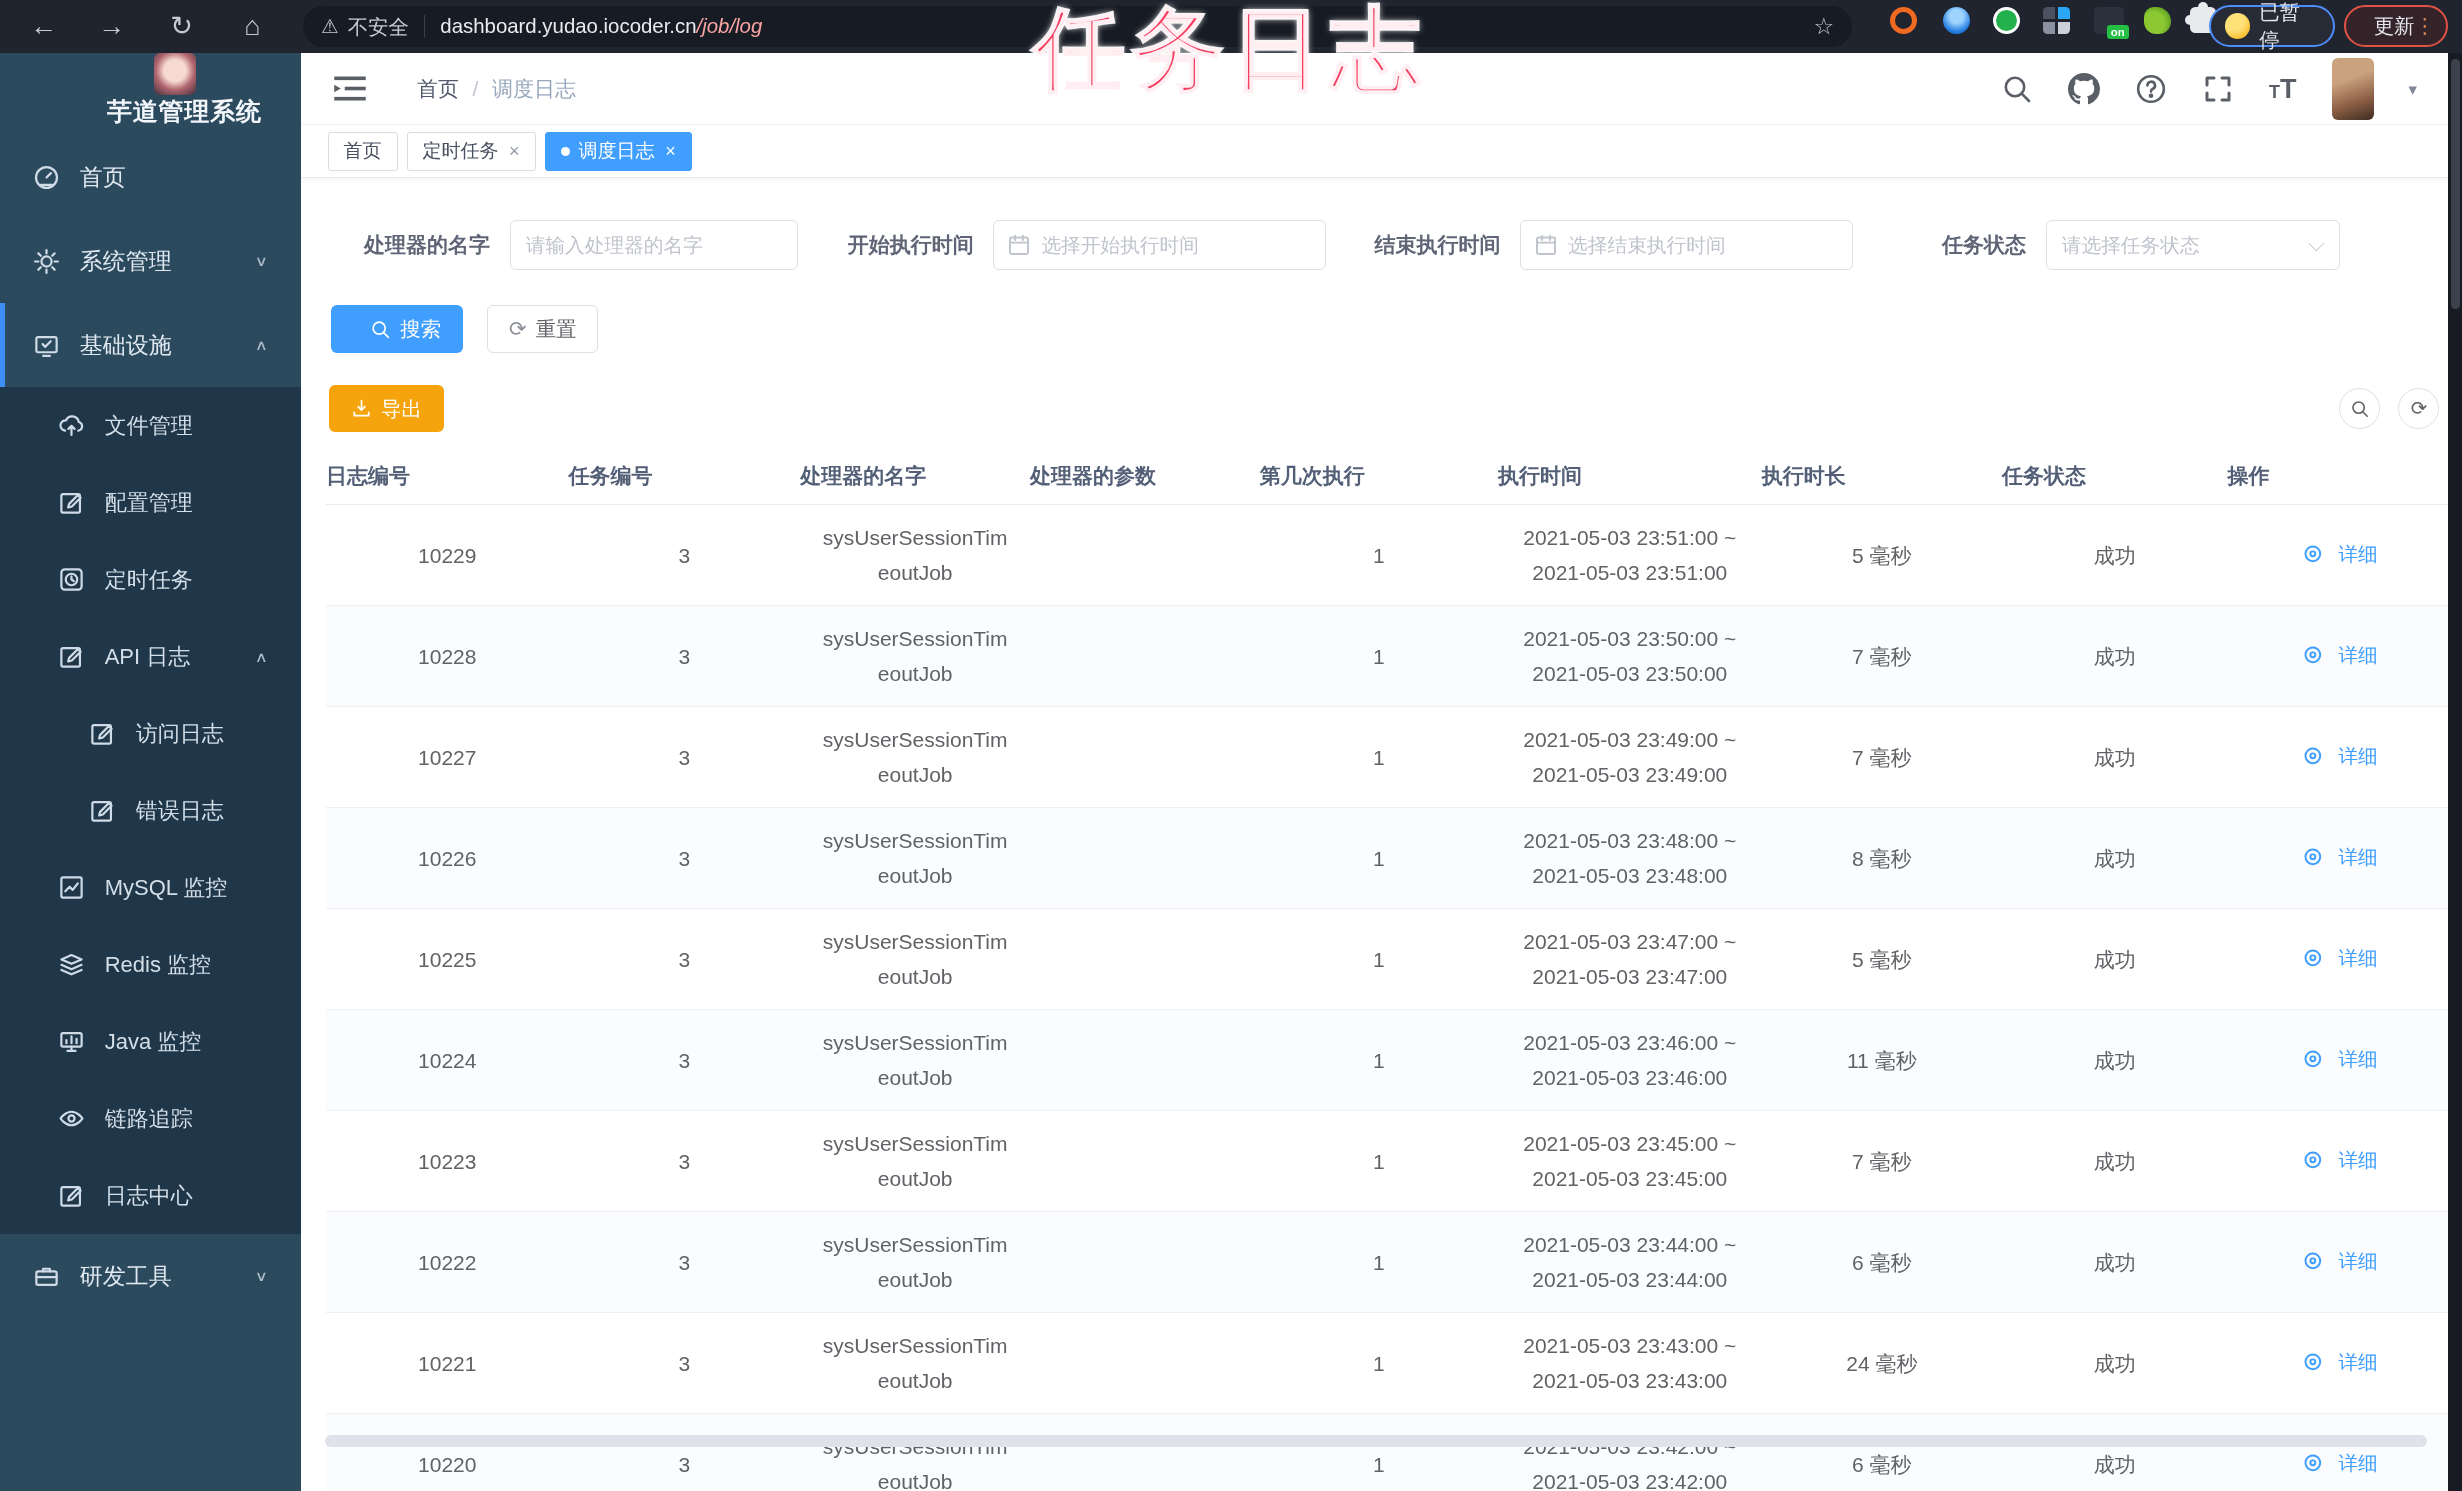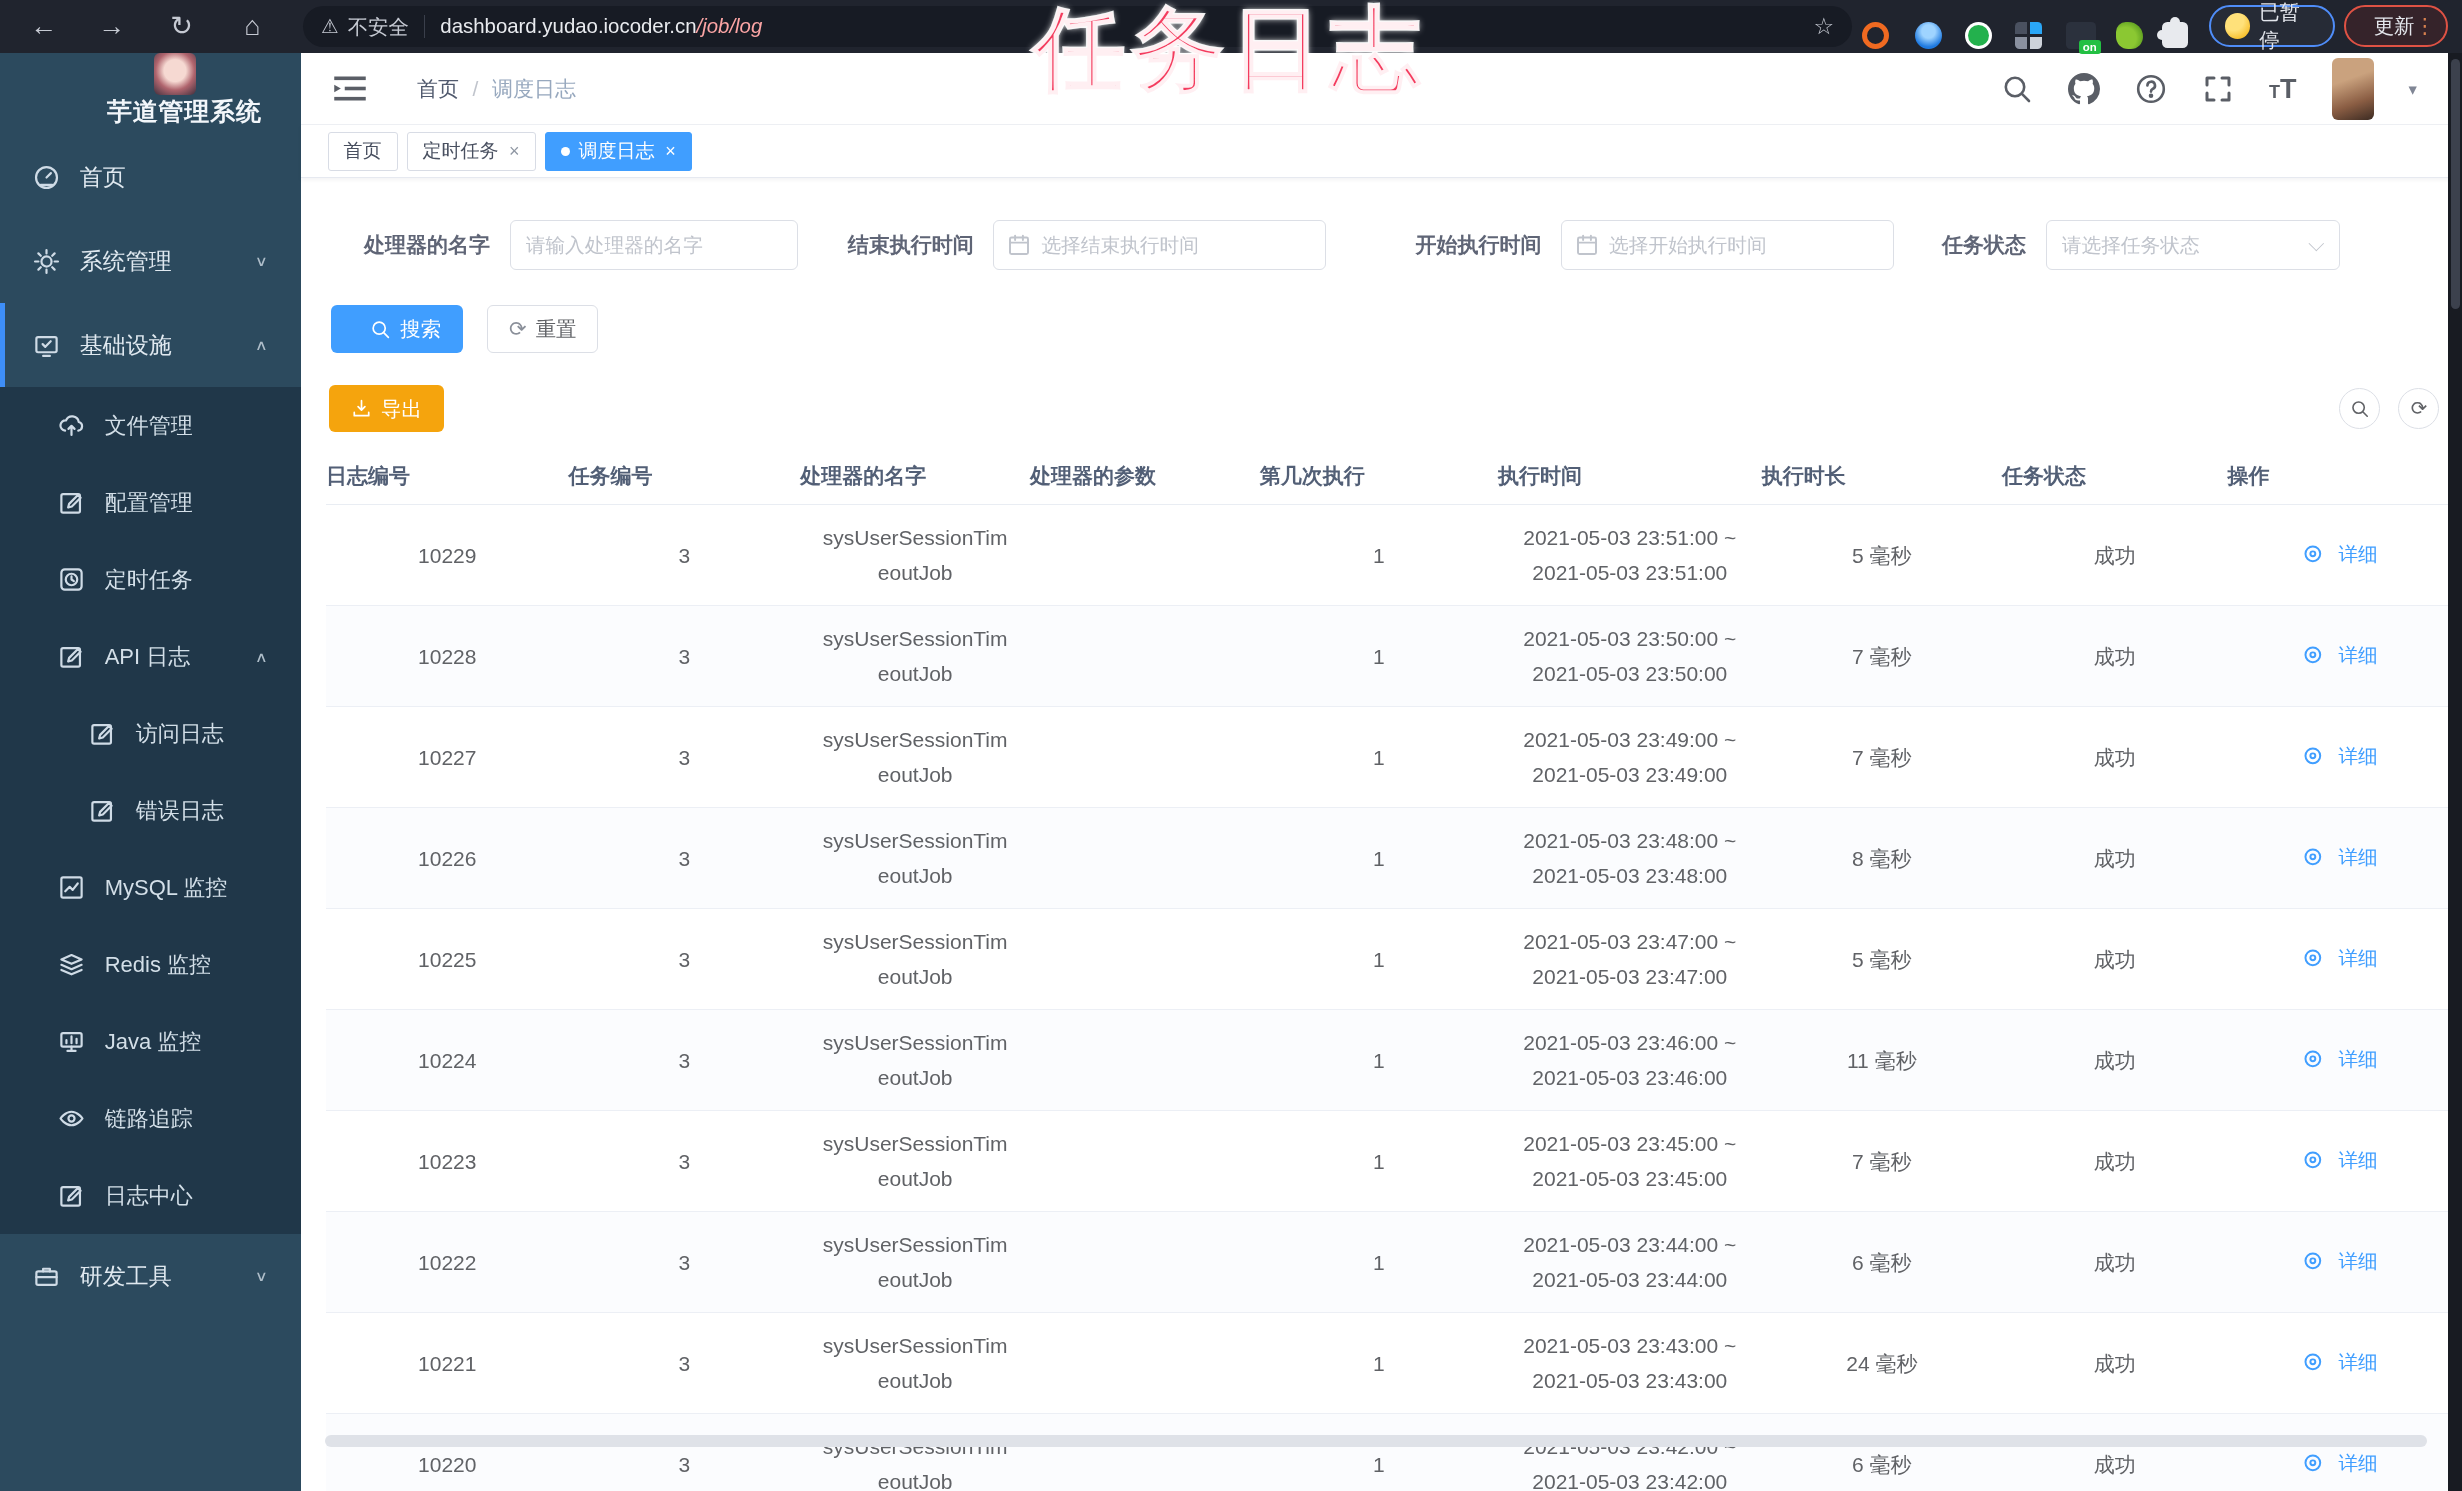--- a/index.html
+++ b/index.html
@@ -10,21 +10,21 @@
   
   .chrome { position:absolute; left:0; top:0; width:2462px; height:53px; background:#20242e; z-index:5; }
   .chrome .navic { position:absolute; top:0; height:53px; line-height:53px; color:#c6cad3; font-size:27px; text-align:center; width:45px; }
   .urlbar { position:absolute; left:303px; top:6px; width:1549px; height:41px; background:#171b24; border-radius:20.4px;
     display:flex; align-items:center; color:#c6cad3; font-size:20.4px; padding:0 18px; }
   .urlbar .warn { font-size:19.7px; margin-right:9px; color:#c6cad3; }
   .urlbar .sep { width:1.5px; height:23px; background:#3a3f4b; margin:0 15px; }
   .urlbar .host { color:#e9ebef; }
   .urlbar .path { color:#fca5a5;font-style:italic; }
   .urlbar .star { margin-left:auto; font-size:23px; color:#c6cad3; }
-  .ext { position:absolute; top:22px; width:27px; height:27px; border-radius:50%; }
+  .ext { position:absolute; top:7px; width:27px; height:27px; border-radius:50%;margin-left:28px; }
   .ext-ring { left:1862px; border:5.3px solid #f06a21; background:transparent; }
   .ext-gem  { left:1915px; background:radial-gradient(circle at 50% 35%, #9fd4ff 0 30%, #1f7ae0 70%); border-radius:50%; }
   .ext-green{ left:1965px; background:#fff; }
   .ext-green i { position:absolute; left:3px; top:3px; width:21px; height:21px; border-radius:50%; background:#23b14d; }
   .ext-grid { left:2015px; border-radius:4.5px; background:
      linear-gradient(#4a5160,#4a5160) 0 0/12px 12px no-repeat,
      linear-gradient(#2aa7f7,#2aa7f7) 15px 0/12px 12px no-repeat,
      linear-gradient(#8a91a0,#8a91a0) 0 15px/12px 12px no-repeat,
      linear-gradient(#cdd2da,#cdd2da) 15px 15px/12px 12px no-repeat; }
   .ext-on { left:2066px; width:30px; height:27px; border-radius:4.5px; background:#2b313d; }
@@ -348,38 +348,38 @@
           </span>
       </div>
 
       <div class="content">
 
         <div class="filters">
           <div class="f-item mr66">
             <span class="f-label">处理器的名字</span>
             <span class="f-box w380"><input readonly="" placeholder="请输入处理器的名字" style=""></span>
           </div>
+          <div class="f-item mr63">
+            <span class="f-label">开始执行时间</span>
+            <span class="f-box with-icon w440">
+              <svg class="fic ic" viewBox="0 0 16 16" style="stroke:#c0c4cc">
+                  <rect x="2" y="3" width="12" height="11" rx="1"></rect>
+                  <path d="M2 6.4h12M5.4 1.8v2.8M10.6 1.8v2.8"></path>
+                </svg>
+              <input readonly="" placeholder="选择开始执行时间" style="">
+            </span>
+          </div>
           <div class="f-item mr117">
             <span class="f-label">结束执行时间</span>
             <span class="f-box with-icon w440">
               <svg class="fic ic" viewBox="0 0 16 16" style="stroke:#c0c4cc">
                   <rect x="2" y="3" width="12" height="11" rx="1"></rect>
                   <path d="M2 6.4h12M5.4 1.8v2.8M10.6 1.8v2.8"></path>
                 </svg>
               <input readonly="" placeholder="选择结束执行时间" style="">
-            </span>
-          </div>
-          <div class="f-item mr63">
-            <span class="f-label">开始执行时间</span>
-            <span class="f-box with-icon w440">
-              <svg class="fic ic" viewBox="0 0 16 16" style="stroke:#c0c4cc">
-                  <rect x="2" y="3" width="12" height="11" rx="1"></rect>
-                  <path d="M2 6.4h12M5.4 1.8v2.8M10.6 1.8v2.8"></path>
-                </svg>
-              <input readonly="" placeholder="选择开始执行时间" style="">
             </span>
           </div>
           <div class="f-item">
             <span class="f-label">任务状态</span>
             <span class="f-box w388">
               <input readonly="" placeholder="请选择任务状态" style="">
               <span class="caret"></span>
             </span>
           </div>
         </div>

